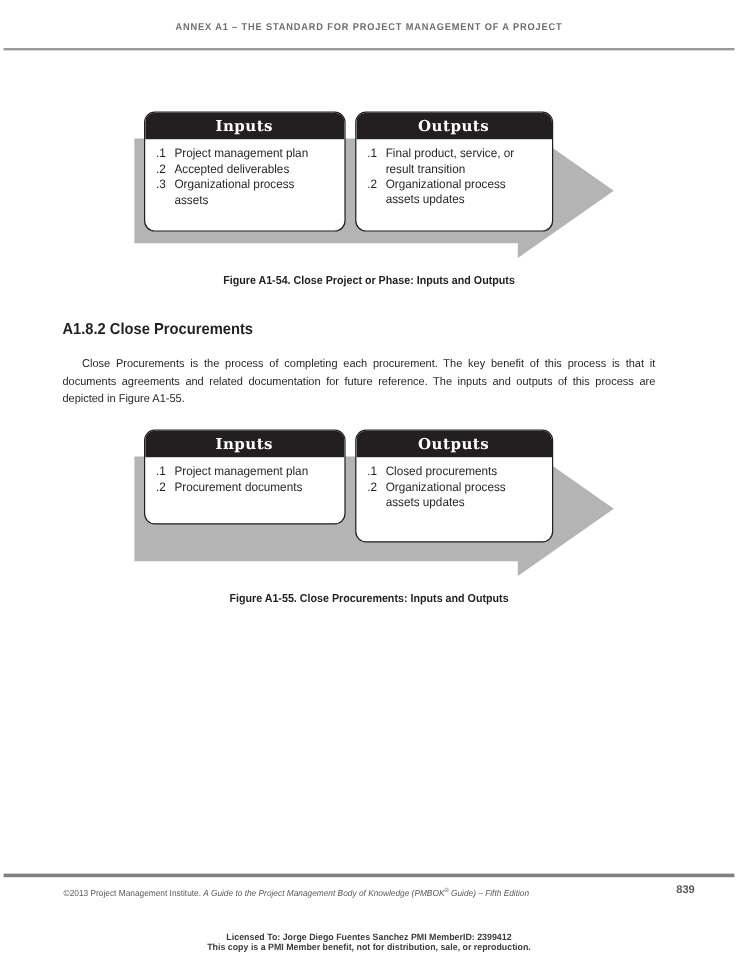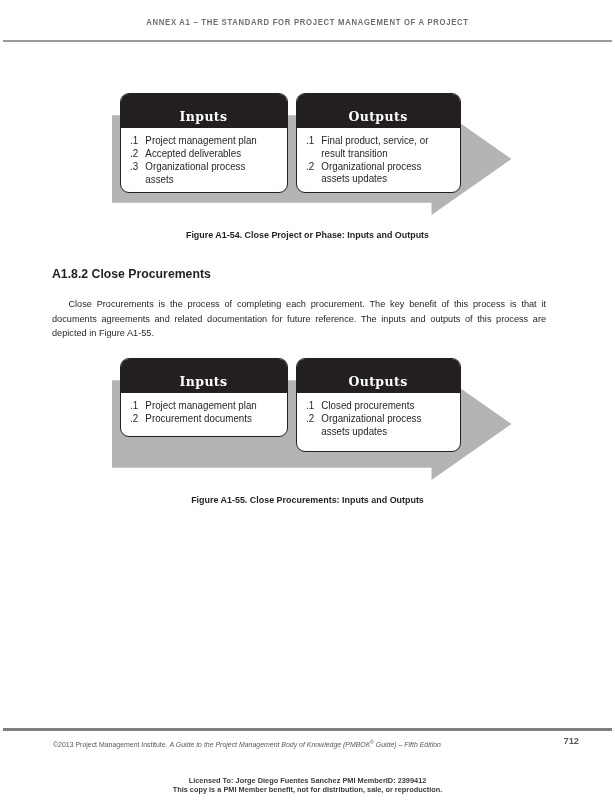--- a/index.html
+++ b/index.html
@@ -86,21 +86,21 @@
     overflow: hidden;
   }
   .card-title {
     background: #231f20;
     color: #ffffff;
     text-align: center;
     font-family: "DejaVu Serif", serif;
     font-weight: bold;
     font-size: 12.5px;
     letter-spacing: 0.4px;
-    padding: 16px 0 5px 0;
+    padding: 4px 0 5px 0;
     line-height: 1.05;
   }
   .card-body {
     padding: 7px 6px 7px 9px;
   }
   .item {
     display: flex;
     align-items: flex-start;
     font-size: 10.2px;
     line-height: 12.6px;
@@ -277,20 +277,20 @@
             <span class="item-text">Organizational process assets updates</span>
           </div>
         </div>
       </div>
     </div>
     <div class="caption">Figure A1-55. Close Procurements: Inputs and Outputs</div>
   </div>
 
   <div class="foot-rule"></div>
   <div class="footer-left"><span>©2013 Project Management Institute. </span><i>A Guide to the Project Management Body of Knowledge (PMBOK</i><sup>®</sup><i> Guide) – Fifth Edition</i></div>
-  <div class="footer-page">712</div>
+  <div class="footer-page">839</div>
 
   <div class="license">
     <div>Licensed To: Jorge Diego Fuentes Sanchez PMI MemberID: 2399412</div>
     <div>This copy is a PMI Member benefit, not for distribution, sale, or reproduction.</div>
   </div>
 
 </div>
 
 </body></html>

